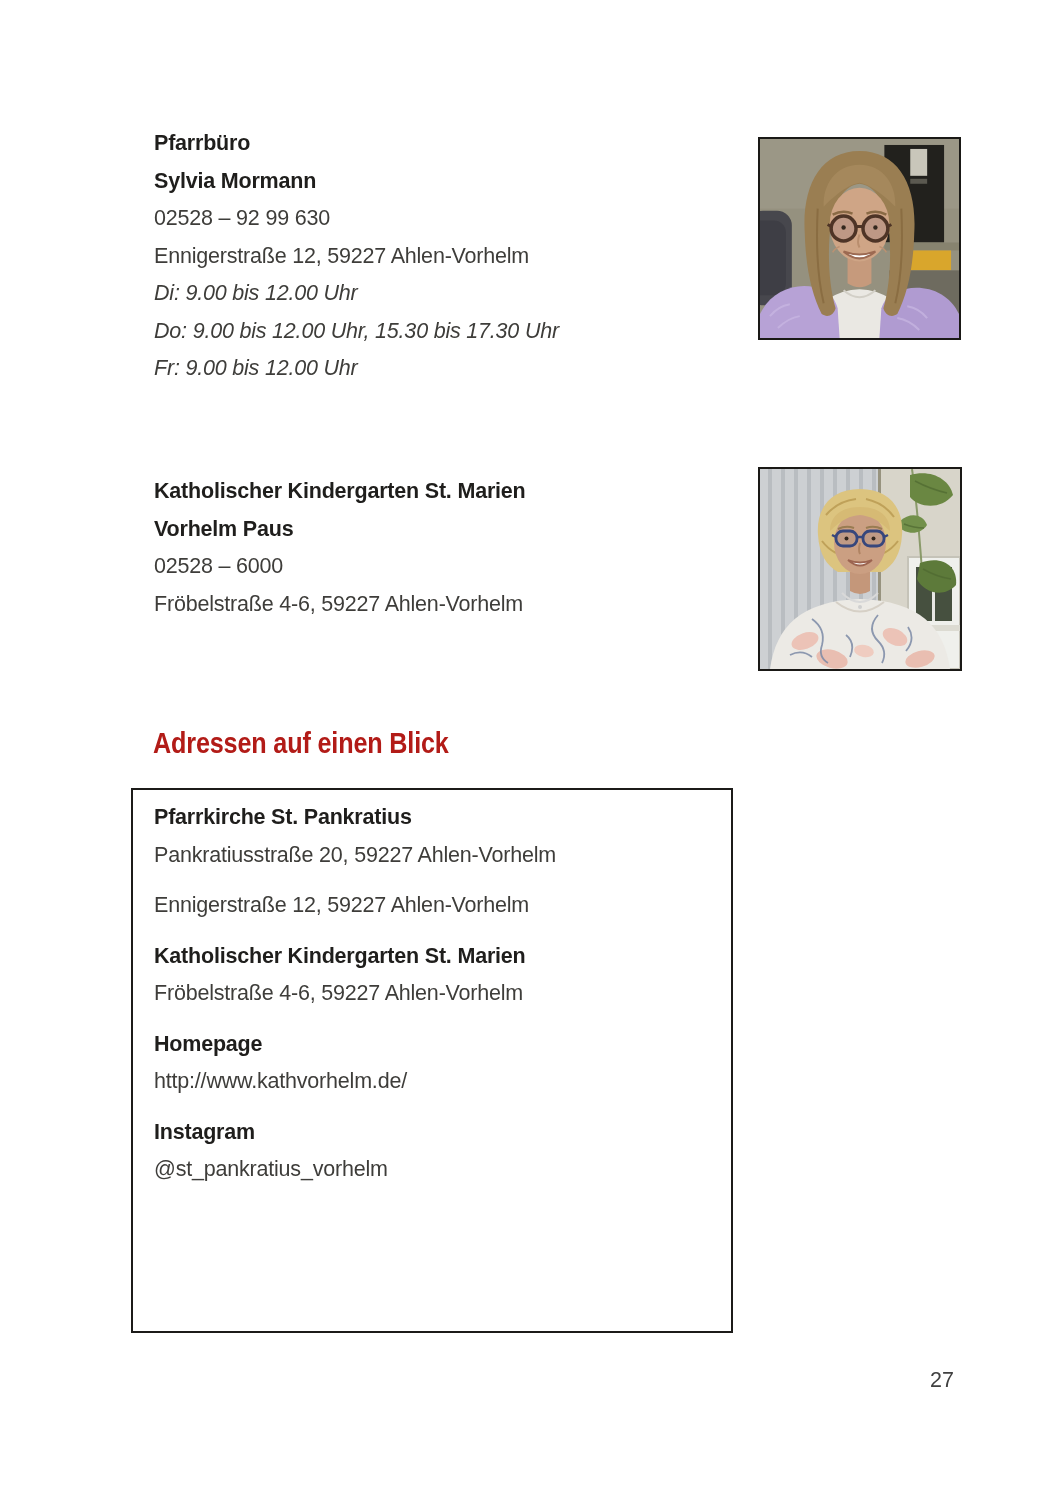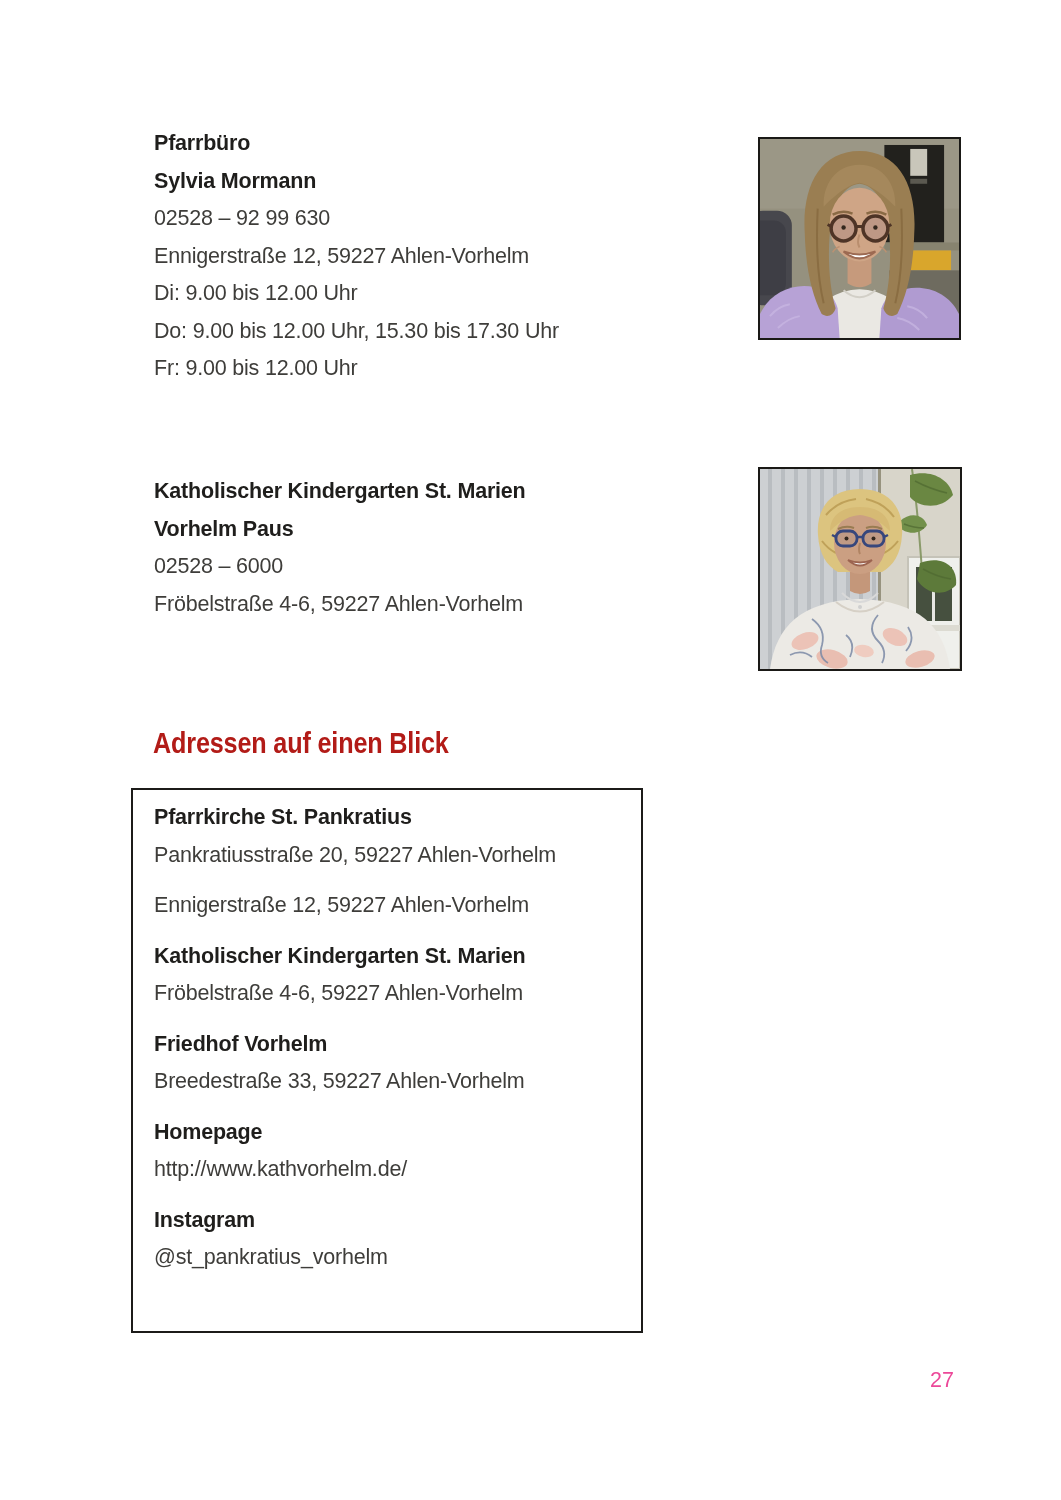--- a/index.html
+++ b/index.html
@@ -8,21 +8,21 @@
     position:relative;
     width:1061px; height:1500px;
     background:#ffffff;
     font-family:"Liberation Sans", sans-serif;
     color:#3e3d3a;
     overflow:hidden;
     margin-left:27px;
   }
   .txtline { font-size:21.5px; line-height:37.5px; white-space:nowrap; letter-spacing:-0.2px; }
   .bold  { font-weight:bold; color:#1f1e1c; }
-  .ital  { }
+  .ital  { font-style:italic; }
 
   .contact-block { position:absolute; left:127px; }
   #contact-1 { top:125px; }
   #contact-2 { top:473px; }
 
   .portrait {
     position:absolute; left:731px;
     border:2px solid #1a1916;
     background:#9a968a;
   }
@@ -32,29 +32,29 @@
 
   .section-heading {
     position:absolute; left:126px; top:726px;
     font-size:30px; color:#b21b17;
     transform:scaleX(0.84); transform-origin:left top;
     white-space:nowrap; letter-spacing:-0.2px;
   }
 
   .address-box {
     position:absolute; left:104px; top:788px;
-    width:512px; height:545px;
+    width:602px; height:545px;
     border:2px solid #1c1b19;
     padding:9px 0 0 21px;
   }
   .address-entry { margin-bottom:13px; }
 
   .page-number {
     position:absolute; left:903px; top:1368px;
-    font-size:21.5px; color:#ec4899;
+    font-size:21.5px; color:#404040;
   }
 </style>
 </head>
 <body>
 
 <div class="page">
 
   <section class="contact-block" id="contact-1">
     <div class="txtline bold">Pfarrbüro</div>
     <div class="txtline bold">Sylvia Mormann</div>
@@ -201,24 +201,20 @@
       <div class="txtline">Pankratiusstraße 20, 59227 Ahlen-Vorhelm</div>
     </div>
     <div class="address-entry">
       <div class="txtline">Ennigerstraße 12, 59227 Ahlen-Vorhelm</div>
     </div>
     <div class="address-entry">
       <div class="txtline bold">Katholischer Kindergarten St. Marien</div>
       <div class="txtline">Fröbelstraße 4-6, 59227 Ahlen-Vorhelm</div>
     </div>
     <div class="address-entry">
-      <div class="txtline bold">Friedhof Vorhelm</div>
-      <div class="txtline">Breedestraße 33, 59227 Ahlen-Vorhelm</div>
-    </div>
-    <div class="address-entry">
       <div class="txtline bold">Homepage</div>
       <div class="txtline">http://www.kathvorhelm.de/</div>
     </div>
     <div class="address-entry">
       <div class="txtline bold">Instagram</div>
       <div class="txtline">@st_pankratius_vorhelm</div>
     </div>
   </div>
 
   <div class="page-number">27</div>

